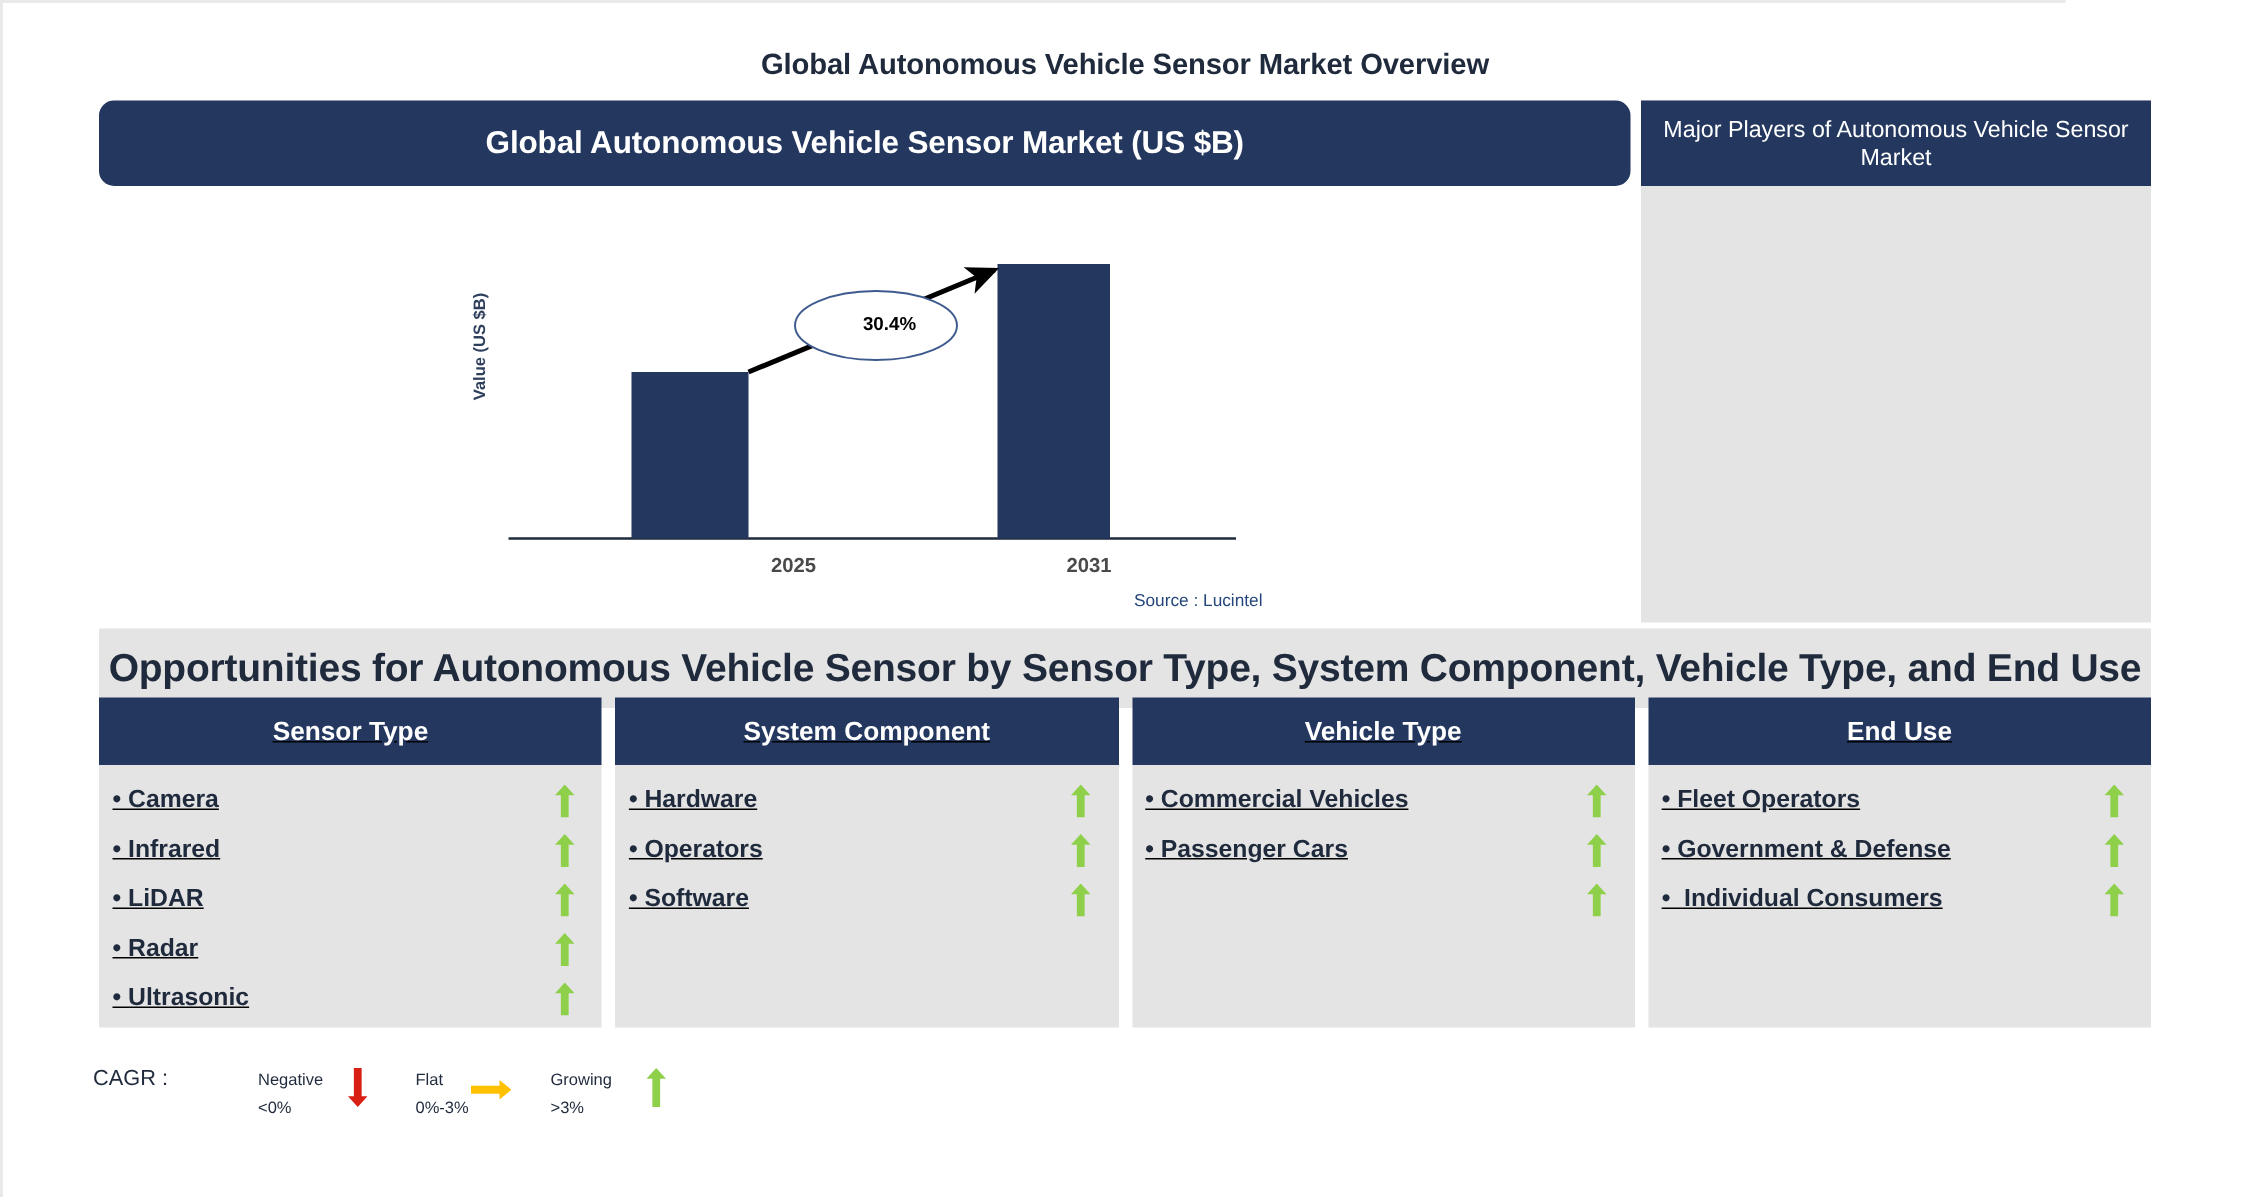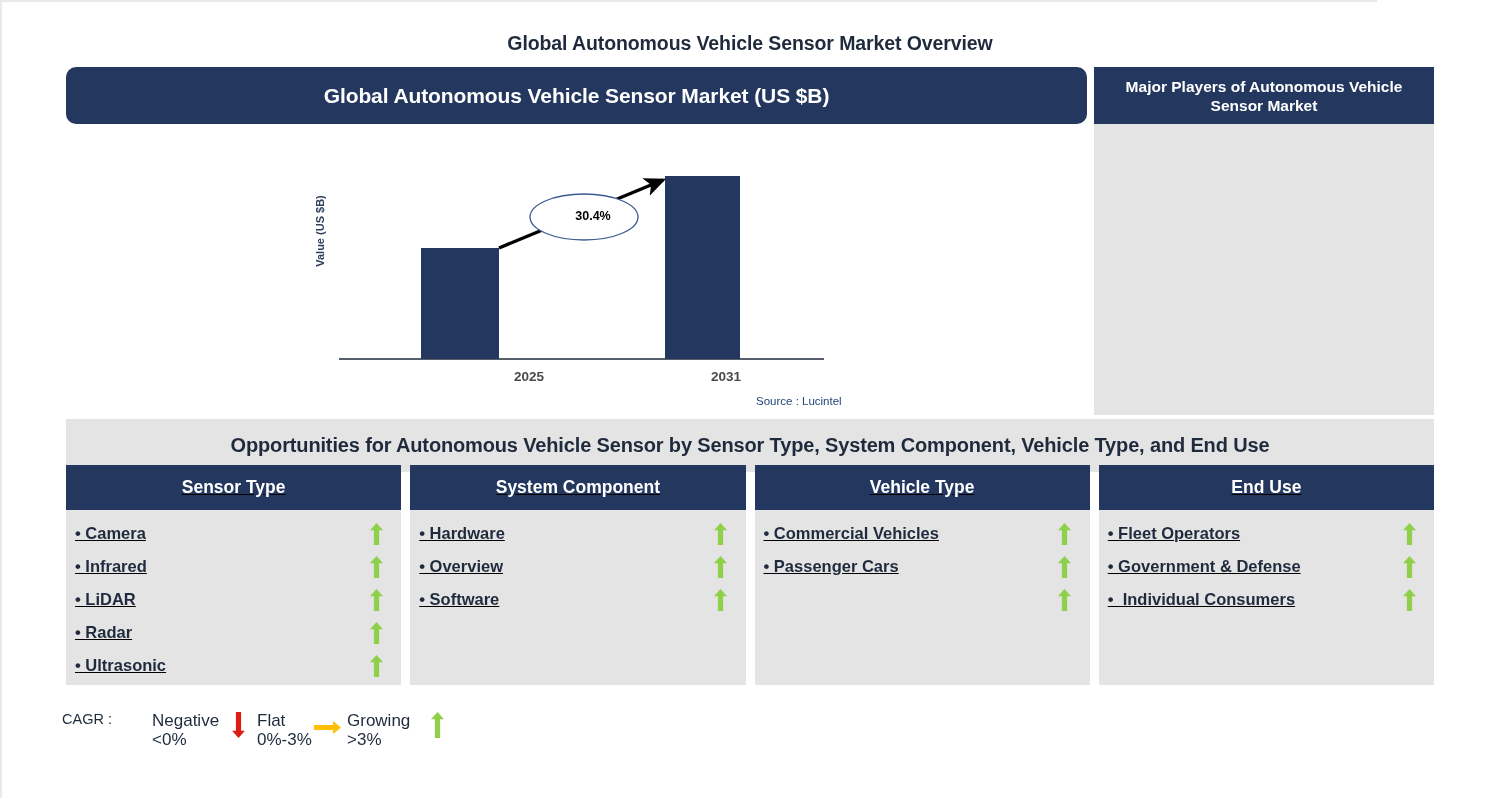--- a/index.html
+++ b/index.html
@@ -129,21 +129,21 @@
     width: 340px;
     height: 348px;
     background: #e4e4e4;
   }
   #players-header {
     width: 340px;
     height: 57px;
     background: #23375f;
     color: #ffffff;
     font-size: 15.5px;
-    font-weight: bold;
+    font-weight: normal;
     line-height: 19px;
     display: flex;
     align-items: center;
     justify-content: center;
     text-align: center;
     box-sizing: border-box;
     padding: 0 10px;
   }
   #players-list {
     padding-top: 18px;
@@ -164,21 +164,21 @@
     left: 64px;
     top: 417px;
     width: 1368px;
     height: 53px;
     background: #e4e4e4;
     display: flex;
     align-items: center;
     justify-content: center;
   }
   #opportunities-title {
-    font-size: 20px;
+    font-size: 26px;
     font-weight: bold;
     color: #1f2a3c;
     letter-spacing: -0.15px;
   }
 
   
   #categories {
     position: absolute;
     left: 64px;
     top: 463px;
@@ -239,23 +239,24 @@
   }
   #cagr-label {
     position: absolute;
     left: 0; top: 6px;
     font-size: 14.5px;
     color: #1f2a3c;
     white-space: nowrap;
   }
   .legend-group {
     position: absolute;
-    font-size: 17px;
+    font-size: 11px;
     color: #1f2a3c;
     line-height: 19px;
+    margin-left: 20px;
   }
   #legend-negative { left: 90px; top: 6px; }
   #legend-flat     { left: 195px; top: 6px; }
   #legend-growing  { left: 285px; top: 6px; }
   .legend-icon {
     position: absolute;
   }
   #legend-icon-down  { left: 170px; top: 7px; }
   #legend-icon-right { left: 252px; top: 15px; }
   #legend-icon-up    { left: 369px; top: 7px; }
@@ -362,21 +363,21 @@
       <div class="category-body">
         <div class="cat-row">
           <span class="cat-label">• Hardware</span>
           <span class="arrow-cell">
             <svg width="13" height="22" viewBox="0 0 13 22">
                 <path d="M6.5 0 L13 7.2 L9.1 7.2 L9.1 22 L3.9 22 L3.9 7.2 L0 7.2 Z" fill="#8ed04a"></path>
               </svg>
           </span>
         </div>
         <div class="cat-row">
-          <span class="cat-label">• Overview</span>
+          <span class="cat-label">• Operators</span>
           <span class="arrow-cell">
             <svg width="13" height="22" viewBox="0 0 13 22">
                 <path d="M6.5 0 L13 7.2 L9.1 7.2 L9.1 22 L3.9 22 L3.9 7.2 L0 7.2 Z" fill="#8ed04a"></path>
               </svg>
           </span>
         </div>
         <div class="cat-row">
           <span class="cat-label">• Software</span>
           <span class="arrow-cell">
             <svg width="13" height="22" viewBox="0 0 13 22">

